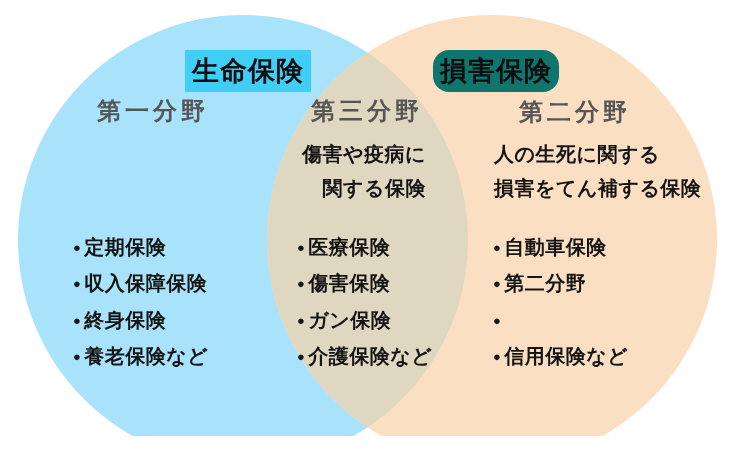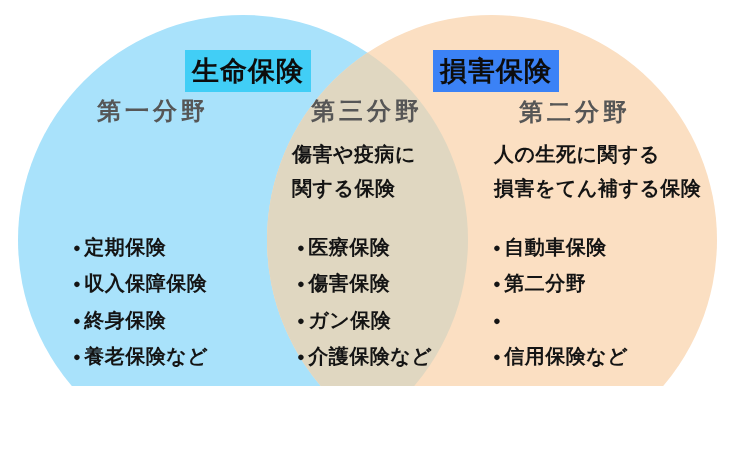--- a/index.html
+++ b/index.html
@@ -1,18 +1,18 @@
 <!DOCTYPE html>
 <html><head>
 <meta charset="utf-8">
 <style>
   html,body{margin:0;padding:0;background:#ffffff;}
   .stage{
     position:relative;
-    width:735px;height:386px;
+    width:735px;height:436px;
     background:#ffffff;
     overflow:hidden;
     font-family:"Liberation Sans","DejaVu Sans",sans-serif;
     font-weight:bold;
     color:#141414;
   }
   .venn-svg{position:absolute;left:0;top:0;width:735px;height:473px;}
 
   .tag{
     position:absolute;
@@ -39,21 +39,21 @@
   .heading-second{left:519px;top:99px;text-align:center;}
 
   .desc{
     position:absolute;
     font-size:20px;
     line-height:34px;
     letter-spacing:0.5px;
     white-space:nowrap;
   }
   .desc-left{left:72px;top:137px;}
-  .desc-middle{left:292px;top:137px;}
+  .desc-middle{left:302px;top:137px;text-align:right;}
   .desc-right{left:494px;top:137px;}
 
   .ilist{
     position:absolute;
     list-style:none;
     margin:0;padding:0;
     font-size:20px;
     letter-spacing:0.5px;
   }
   .ilist li{
@@ -83,21 +83,21 @@
       </clipPath>
     </defs>
     <circle cx="243" cy="240" r="225" fill="#A9E2FB"></circle>
     <circle cx="492" cy="240" r="225" fill="#FBDFC2"></circle>
     <g clip-path="url(#clip-left-circle)">
       <circle cx="492" cy="240" r="225" fill="#E0D7C1"></circle>
     </g>
   </svg>
 
   <div class="tag tag-life" style="background: rgb(65, 206, 246);">生命保険</div>
-  <div class="tag tag-damage" style="background: #3b82f6;">損害保険</div>
+  <div class="tag tag-damage" style="background: #0f766e; border-radius: 16px;">損害保険</div>
 
   <div class="heading heading-first" style="color: rgb(86, 86, 86);">第一分野</div>
   <div class="heading heading-third" style="color: rgb(86, 86, 86);">第三分野</div>
   <div class="heading heading-second" style="color: rgb(86, 86, 86);">第二分野</div>
 
   <div class="desc desc-middle">
     <div>傷害や疫病に</div>
     <div>関する保険</div>
   </div>
   <div class="desc desc-right">

